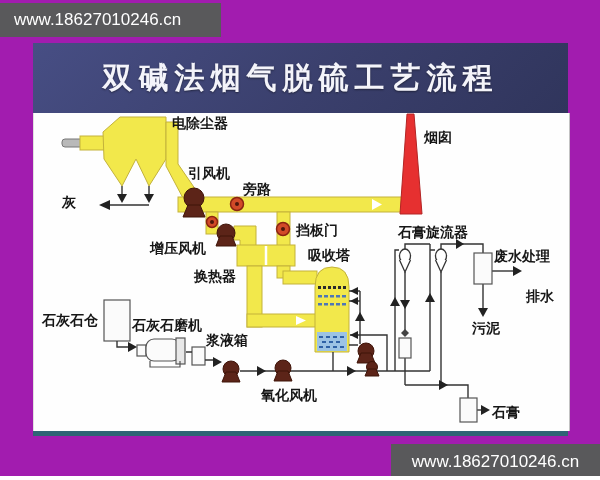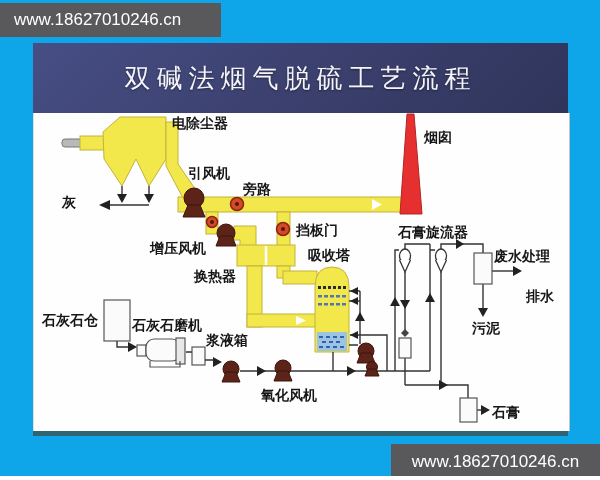--- a/index.html
+++ b/index.html
@@ -1,26 +1,26 @@
 <!DOCTYPE html>
 <html><head>
 <meta charset="utf-8">
 <style>
   html,body{margin:0;padding:0;background:#fff;}
-  #stage{position:relative;width:600px;height:476px;background:#0ea5e9;overflow:hidden;
+  #stage{position:relative;width:600px;height:476px;background:#a21caf;overflow:hidden;
          font-family:"Liberation Sans","DejaVu Sans",sans-serif;}
   .banner{position:absolute;background:#59595b;color:#fff;font-size:17px;
           display:flex;align-items:center;}
   #banner-top{left:0;top:3px;width:207px;height:34px;padding-left:14px;}
   #banner-bottom{left:391px;top:444px;width:209px;height:36px;justify-content:center;}
   #slide-header{position:absolute;left:33px;top:43px;width:535px;height:70px;
           background:linear-gradient(135deg,#474e84 0%,#3a3f6c 55%,#30355c 100%);
           display:flex;align-items:center;justify-content:center;}
   #slide-title{color:#f4f4fa;font-family:"Liberation Serif","DejaVu Serif",serif;
-          font-size:26px;font-weight:400;letter-spacing:6px;white-space:nowrap;
+          font-size:30px;font-weight:700;letter-spacing:6px;white-space:nowrap;
           text-shadow:0 1px 2px rgba(0,0,0,.45);}
   #slide-body{position:absolute;left:33px;top:113px;width:535px;height:318px;
           background:#fefefe;border-right:1px solid #c2c2c2;border-left:1px solid #e0e0e0;}
   #slide-footer-bar{position:absolute;left:33px;top:431px;width:535px;height:5px;background:#2f6475;}
   svg{position:absolute;left:0;top:0;}
   .duct{fill:#f2e84b;stroke:#c3b23b;stroke-width:1;}
   .machine{fill:#fbfbfb;stroke:#555;stroke-width:1.2;}
   .pipe{stroke:#333;stroke-width:1.4;fill:none;}
   .arrow{fill:#222;stroke:none;}
   .warrow{fill:#ffffff;stroke:none;}

